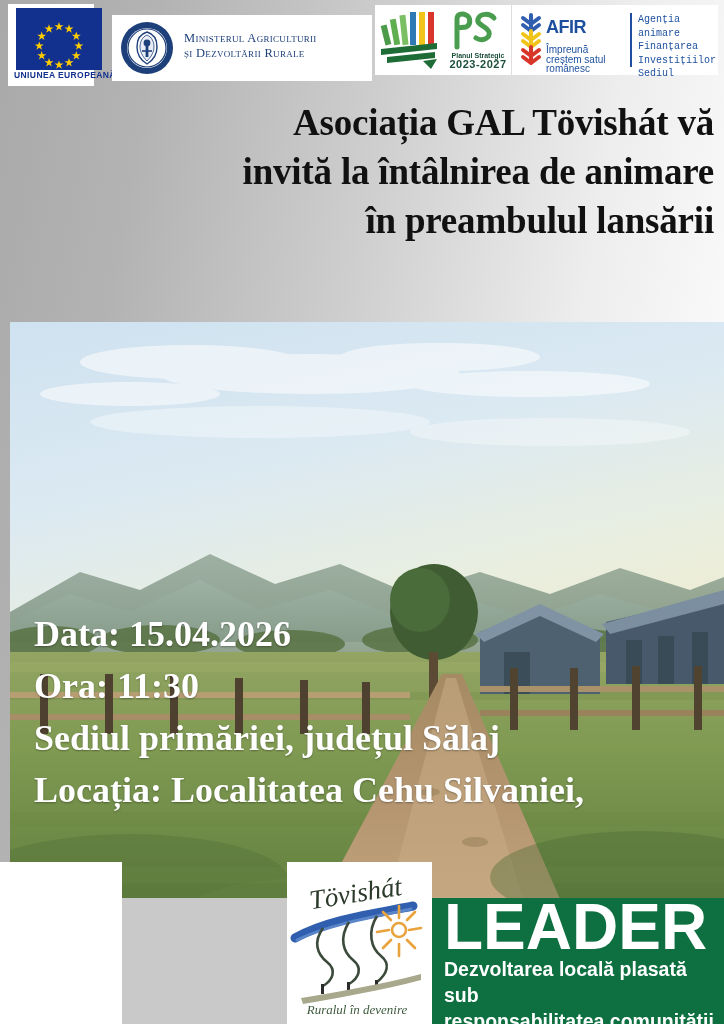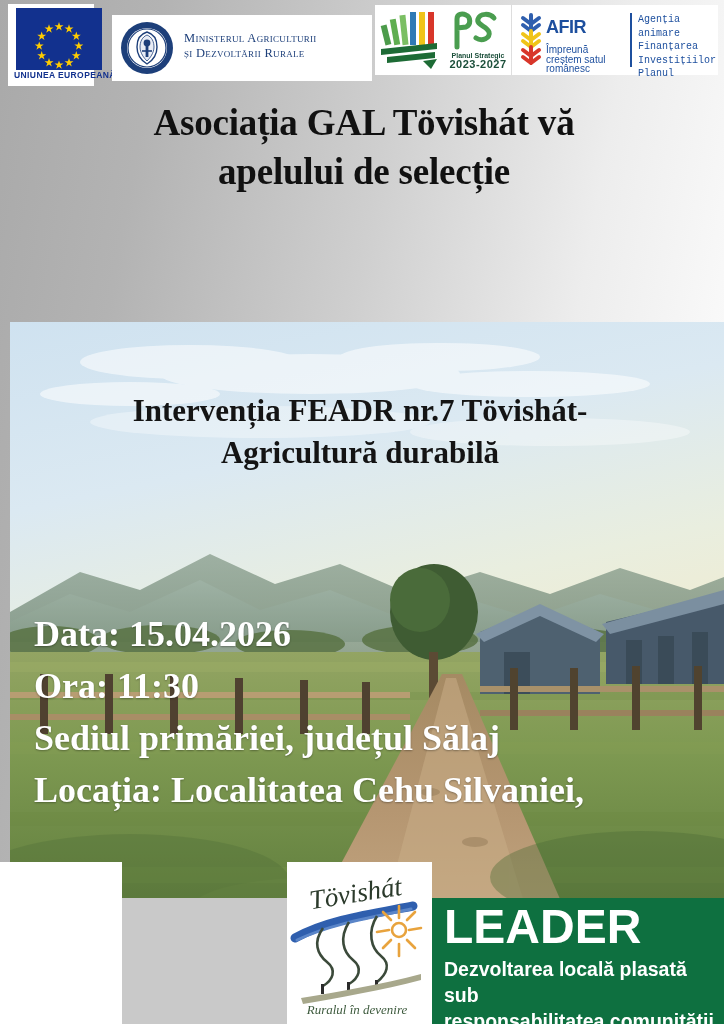--- a/index.html
+++ b/index.html
@@ -125,21 +125,21 @@
     font-size: 10px;
     color: #1d4f9e;
     line-height: 13.5px;
   }
 
   
   .title {
     position: absolute;
     left: 14px; top: 98px;
     width: 700px;
-    text-align: center;
+    text-align: right;
     font-family: "Liberation Serif", serif;
     font-weight: bold;
     font-size: 37px;
     line-height: 49px;
     color: #111111;
     letter-spacing: -0.2px;
   }
 
   
   .photo {
@@ -190,21 +190,21 @@
     position: absolute;
     left: 432px; top: 898px;
     width: 292px; height: 126px;
     background: #0e7040;
   }
   .leader-title {
     position: absolute;
     left: 12px; top: 2px;
     font-family: "Liberation Sans", sans-serif;
     font-weight: bold;
-    font-size: 48px;
+    font-size: 64px;
     color: #ffffff;
     letter-spacing: 0px;
     line-height: 54px;
   }
   .leader-sub {
     position: absolute;
     left: 12px; top: 58px;
     width: 276px;
     font-family: "Liberation Sans", sans-serif;
     font-weight: bold;
@@ -299,28 +299,29 @@
           <path d="M13 34 L13 50 M5 37 L13 43 M21 37 L13 43 M5 44 L13 50 M21 44 L13 50" stroke="#d8362a" stroke-width="4" stroke-linecap="round"></path>
         </g>
       </svg>
       <div class="afir-word">AFIR</div>
       <div class="afir-tag">Împreună creștem satul românesc</div>
       <div class="afir-div"></div>
       <div class="afir-agency">
         <div>Agenția</div>
         <div>animare Finanțarea</div>
         <div>Investițiilor</div>
-        <div>Planul</div>
+        <div>Sediul</div>
       </div>
     </div>
   </div>
 
   <div class="title">
     <div>Asociația GAL Tövishát vă</div>
-    <div>apelului de selecție</div>
+    <div>invită la întâlnirea de animare</div>
+    <div>în preambulul lansării</div>
   </div>
 
   <div class="photo">
     <svg width="714" height="600" viewBox="0 0 714 600">
       <defs>
         <linearGradient id="sky" x1="0" y1="0" x2="0.25" y2="1">
           <stop offset="0%" stop-color="#cfe2f0"></stop>
           <stop offset="30%" stop-color="#dbe9f2"></stop>
           <stop offset="55%" stop-color="#e9eedf"></stop>
           <stop offset="78%" stop-color="#f2ebcd"></stop>
@@ -438,24 +439,20 @@
       </g>
 
       <g opacity="0.4">
         <ellipse cx="120" cy="560" rx="160" ry="48" fill="#54723a"></ellipse>
         <ellipse cx="630" cy="555" rx="150" ry="46" fill="#4e6c36"></ellipse>
         <ellipse cx="300" cy="588" rx="120" ry="32" fill="#5c7a3e"></ellipse>
       </g>
     </svg>
   </div>
 
-  <div class="photo-head">
-    <div>Intervenția FEADR nr.7 Tövishát-</div>
-    <div>Agricultură durabilă</div>
-  </div>
 
   <div class="details">
     <div>Data: 15.04.2026</div>
     <div>Ora: 11:30</div>
     <div>Sediul primăriei, județul Sălaj</div>
     <div>Locația: Localitatea Cehu Silvaniei,</div>
   </div>
 
   <div class="grayfill"></div>
 

